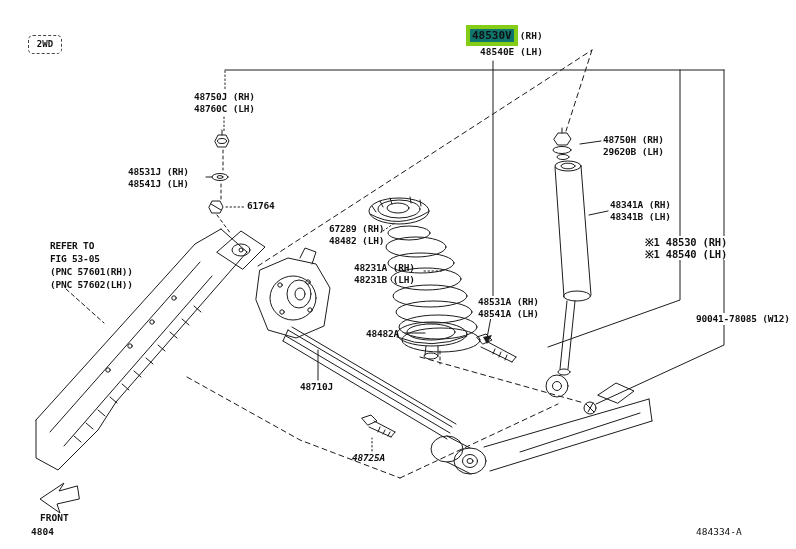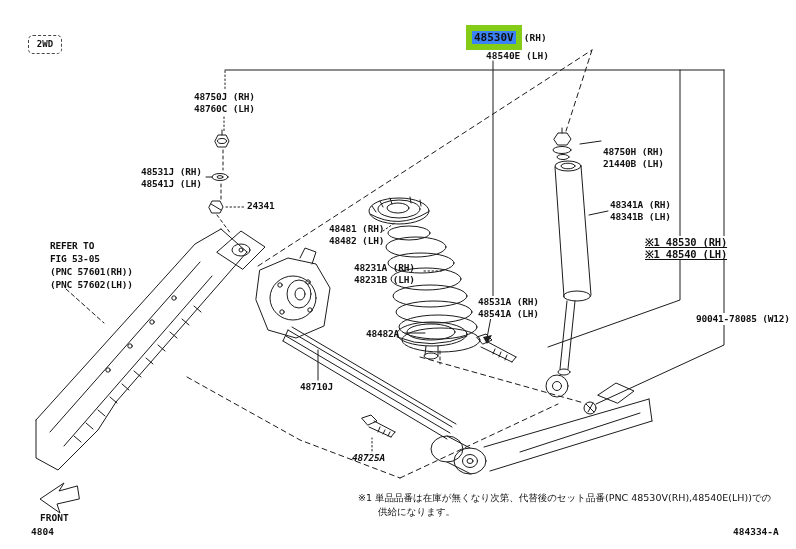--- a/index.html
+++ b/index.html
@@ -8,24 +8,24 @@
   #art{position:absolute;left:0;top:0;}
   .lbl{position:absolute;font:bold 9.5px "DejaVu Sans Mono",monospace;line-height:11.5px;
        white-space:nowrap;color:#111;letter-spacing:-0.2px;}
   .lbl.bg{background:#fff;padding:0 1px;}
   .lbl.big{font-size:10.5px;line-height:12px;}
   .badge{position:absolute;left:28px;top:35px;width:32px;height:17px;border:1px dashed #444;
          border-radius:5px;font:bold 9px "DejaVu Sans Mono",monospace;text-align:center;
          line-height:17px;color:#111;}
   .hl-wrap{position:absolute;left:466px;top:25px;}
   .hl-row{display:flex;align-items:center;}
-  .redbox{display:inline-block;border:6px solid #84cc16;background:#3b82f6;color:#111;
+  .redbox{display:inline-block;border:4px solid #84cc16;background:#0f766e;color:#111;
           font:bold 11px "DejaVu Sans Mono",monospace;line-height:13px;padding:0 2px;}
   .hl-side{font:bold 9.5px "DejaVu Sans Mono",monospace;margin-left:2px;}
-  .hl-pair{font:bold 9.5px "DejaVu Sans Mono",monospace;margin-left:20px;margin-top:0px;}
+  .hl-pair{font:bold 9.5px "DejaVu Sans Mono",monospace;margin-left:14px;margin-top:0px;}
   .refnote{position:absolute;left:50px;top:239px;font:bold 9.5px "DejaVu Sans Mono",monospace;
            line-height:13px;letter-spacing:-0.2px;}
   .footnote{position:absolute;left:358px;top:491px;font:9.5px "DejaVu Sans",sans-serif;
             line-height:13.5px;color:#111;}
   .footnote .l2{padding-left:20px;}
   .code{position:absolute;font:bold 9.5px "DejaVu Sans Mono",monospace;color:#111;}
 </style>
 </head>
 <body>
 
@@ -193,31 +193,31 @@
       <span class="hl-side">(RH)</span>
     </div>
     <div class="hl-pair">48540E (LH)</div>
   </div>
 
   <div class="lbl" style="left:194px;top:91px;">
     <div>48750J (RH)</div>
     <div>48760C (LH)</div>
   </div>
 
-  <div class="lbl" style="left:141px;top:166px;">
+  <div class="lbl" style="left:128px;top:166px;">
     <div>48531J (RH)</div>
     <div>48541J (LH)</div>
   </div>
 
   <div class="lbl" style="left:247px;top:200px;">
-    <div>24341</div>
+    <div>61764</div>
   </div>
 
   <div class="lbl" style="left:329px;top:223px;">
-    <div>48481 (RH)</div>
+    <div>67289 (RH)</div>
     <div>48482 (LH)</div>
   </div>
 
   <div class="lbl" style="left:354px;top:262px;">
     <div>48231A (RH)</div>
     <div>48231B (LH)</div>
   </div>
 
   <div class="lbl" style="left:366px;top:328px;">
     <div>48482A</div>
@@ -229,48 +229,44 @@
   </div>
 
   <div class="lbl" style="left:300px;top:381px;">
     <div>48710J</div>
   </div>
 
   <div class="lbl" style="left:352px;top:452px;font-style:italic;">
     <div>48725A</div>
   </div>
 
-  <div class="lbl" style="left:603px;top:134px;margin-top:12px;">
+  <div class="lbl" style="left:603px;top:134px;">
     <div>48750H (RH)</div>
-    <div>21440B (LH)</div>
+    <div>29620B (LH)</div>
   </div>
 
   <div class="lbl" style="left:610px;top:199px;">
     <div>48341A (RH)</div>
     <div>48341B (LH)</div>
   </div>
 
-  <div class="lbl big bg" style="left:644px;top:236px;text-decoration:underline;">
+  <div class="lbl big bg" style="left:644px;top:236px;">
     <div>※1 48530 (RH)</div>
     <div>※1 48540 (LH)</div>
   </div>
 
   <div class="lbl bg" style="left:695px;top:313px;">
     <div>90041-78085 (W12)</div>
   </div>
 
   <div class="refnote">
     <div>REFER TO</div>
     <div>FIG 53-05</div>
     <div>(PNC 57601(RH))</div>
     <div>(PNC 57602(LH))</div>
   </div>
 
-  <div class="footnote">
-    <div class="l1">※1 単品品番は在庫が無くなり次第、代替後のセット品番(PNC 48530V(RH),48540E(LH))での</div>
-    <div class="l2">供給になります。</div>
-  </div>
 
   <div class="code" style="left:40px;top:512px;">FRONT</div>
   <div class="code" style="left:31px;top:526px;">4804</div>
-  <div class="code" style="left:733px;top:526px;font-weight:bold;">484334-A</div>
+  <div class="code" style="left:696px;top:526px;font-weight:normal;">484334-A</div>
 
 </div>
 
 </body></html>

